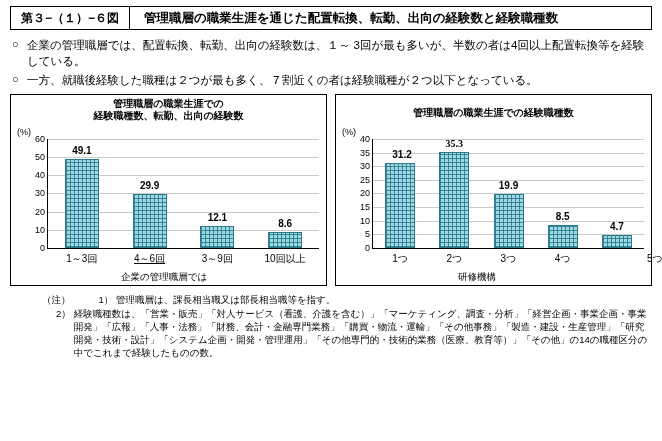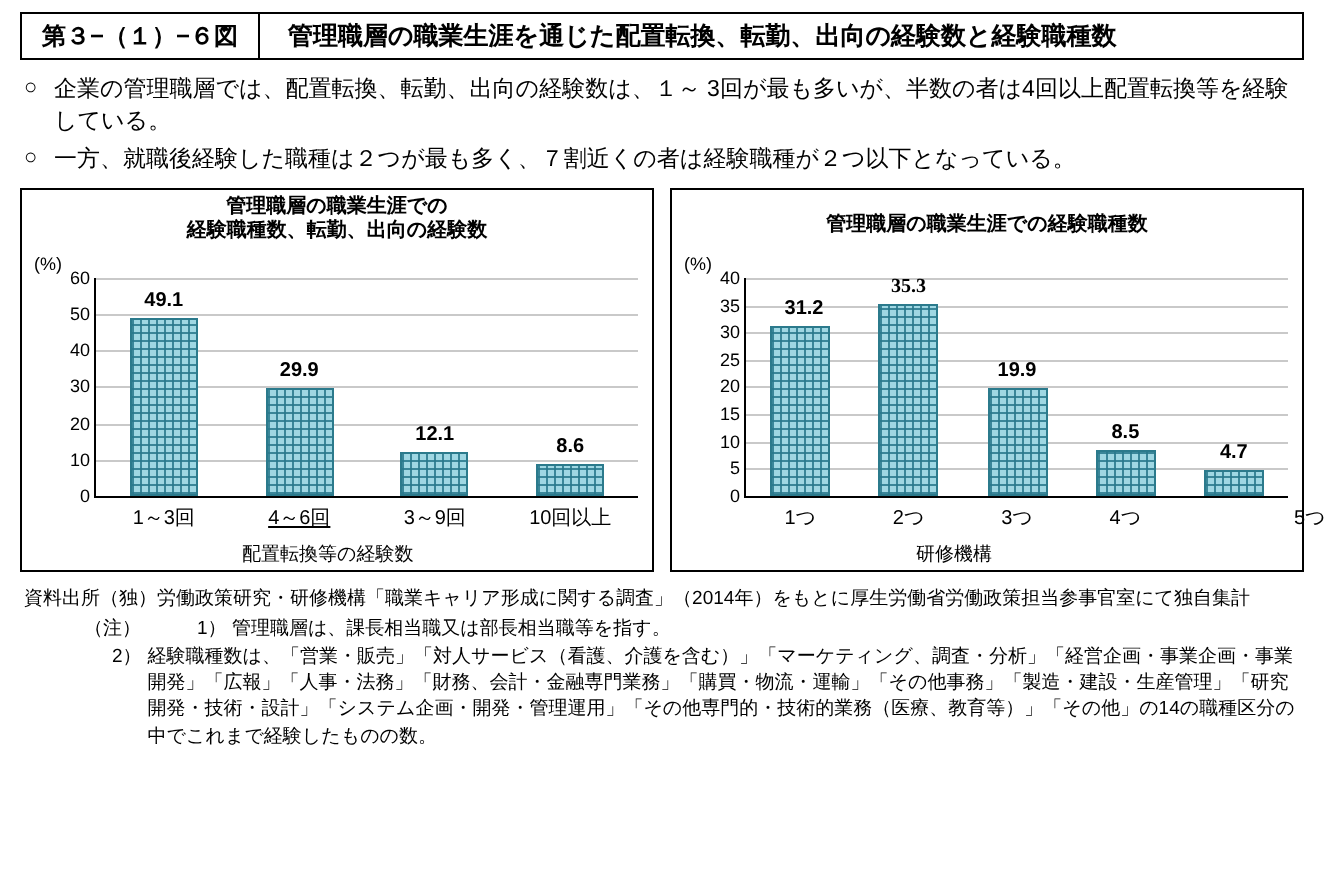--- a/index.html
+++ b/index.html
@@ -234,21 +234,21 @@
           <div class="barlabel" style="left: 101.625px; top: 40.6817px;">29.9</div>
           <div class="xlabel" style="left: 101.625px; text-decoration: underline;">4～6回</div>
           <div class="bar" style="left: 152.375px; width: 34px; height: 21.9817px;"></div>
           <div class="barlabel" style="left: 169.375px; top: 73.0183px;">12.1</div>
           <div class="xlabel" style="left: 169.375px;">3～9回</div>
           <div class="bar" style="left: 220.125px; width: 34px; height: 15.6233px;"></div>
           <div class="barlabel" style="left: 237.125px; top: 79.3767px;">8.6</div>
           <div class="xlabel" style="left: 237.125px;">10回以上</div>
         </div>
 
-      <div class="axis-title" id="xtitle-left" style="left:110px; top:176px;">配置転換等の経験数</div>
+      <div class="axis-title" id="xtitle-left" style="left:110px; top:176px;">企業の管理職層では</div>
     </div>
 
     <div class="panel">
       <div class="panel-title" style="top:12px;">
         <div>管理職層の職業生涯での経験職種数</div>
       </div>
       <div class="unit" style="left:6px; top:32px;">(%)</div>
 
       <div class="plot" id="plot-right" style="left:36px; top:44px; width:272px; height:110px;">
           <div class="ytick" style="top: 109px;">0</div>
@@ -284,24 +284,20 @@
           <div class="barlabel" style="left: 243.9px; top: 82.1925px;">4.7</div>
           <div class="xlabel" style="left: 243.9px; margin-left: 48px;">5つ以上</div>
         </div>
 
       <div class="axis-title" id="xtitle-right" style="left:122px; top:176px;">研修機構</div>
     </div>
 
   </div>
 
   <div class="notes">
-    <div class="note-row">
-      <span class="lbl">資料出所</span>
-      <span class="txt">（独）労働政策研究・研修機構「職業キャリア形成に関する調査」（2014年）をもとに厚生労働省労働政策担当参事官室にて独自集計</span>
-    </div>
     <div class="note-row" style="margin-top:2px;">
       <span class="lbl" style="padding-left:30px;">（注）</span>
       <span class="txt" style="padding-left:4px;margin-left:24px;">
         <span>1）</span>
         <span>管理職層は、課長相当職又は部長相当職等を指す。</span>
       </span>
     </div>
     <div class="note-sub">
       <span class="num">2）</span>
       <span class="body">経験職種数は、「営業・販売」「対人サービス（看護、介護を含む）」「マーケティング、調査・分析」「経営企画・事業企画・事業開発」「広報」「人事・法務」「財務、会計・金融専門業務」「購買・物流・運輸」「その他事務」「製造・建設・生産管理」「研究開発・技術・設計」「システム企画・開発・管理運用」「その他専門的・技術的業務（医療、教育等）」「その他」の14の職種区分の中でこれまで経験したものの数。</span>

